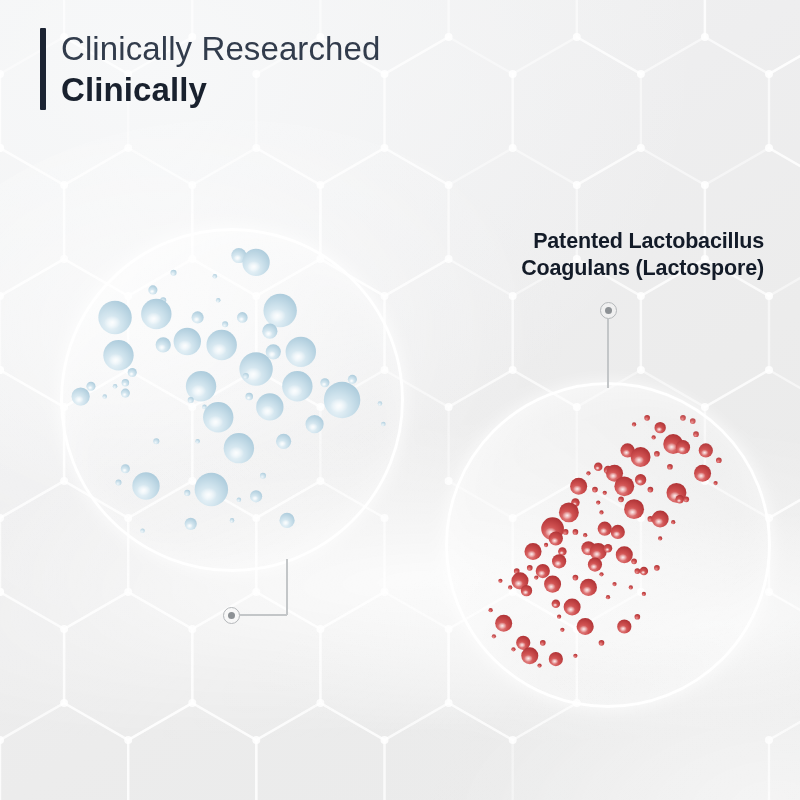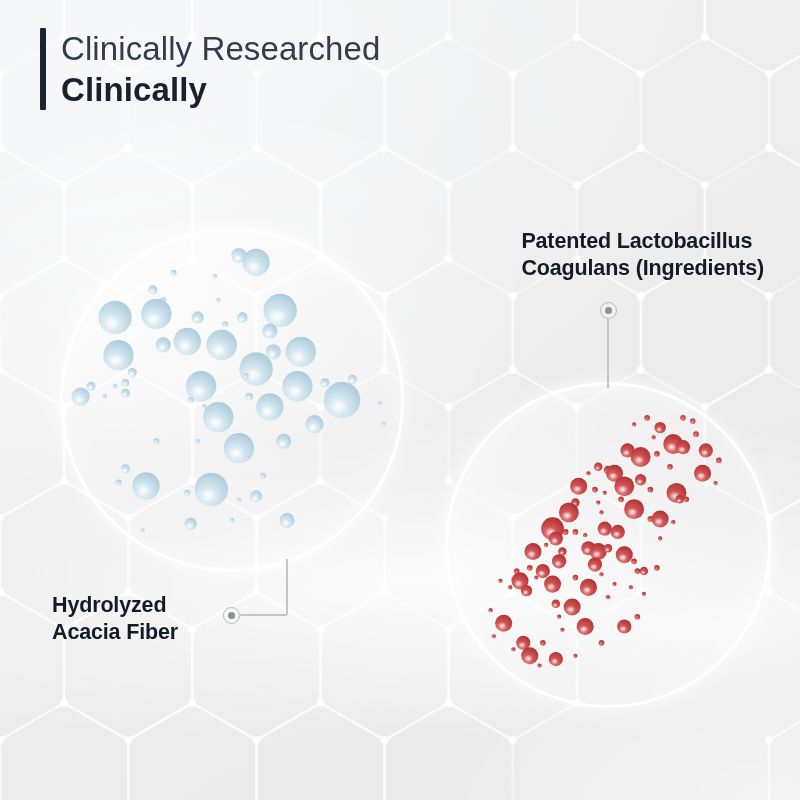--- a/index.html
+++ b/index.html
@@ -141,21 +141,21 @@
   
   .label {
     position: absolute;
     color: #131b28;
     font-weight: 700;
     font-size: 21.5px;
     line-height: 26.5px;
     letter-spacing: -0.15px;
   }
   .label .l { display: block; white-space: nowrap; }
-  .label-right { }
+  .label-right { text-align: right; }
   .label-left  { text-align: left; }
 </style>
 </head>
 <body>
 
 <div id="canvas">
 
   <svg id="hexbg" viewBox="0 0 800 800" xmlns="http://www.w3.org/2000/svg">
     <g id="hexlayer" fill="none" stroke="#ffffff" stroke-width="2.4" opacity="0.95">
         <polygon points="-64.1,-185.0 0.0,-148.0 0.0,-74.0 -64.1,-37.0 -128.2,-74.0 -128.2,-148.0" opacity="0.70"></polygon>
@@ -705,23 +705,19 @@
     <div class="ring"></div>
   </div>
 
   <div class="lead" id="lead-acacia-h" style="left: 240px; top: 614.4px; width: 47px; height: 1.3px;"></div>
   <div class="lead" id="lead-acacia-v" style="left: 286.4px; top: 558.969px; width: 1.3px; height: 56.0307px;"></div>
   <div class="marker" id="marker-acacia" style="left: 222.5px; top: 606.5px;"></div>
 
   <div class="lead" id="lead-lacto-v" style="left: 607.4px; top: 319px; width: 1.3px; height: 69px;"></div>
   <div class="marker" id="marker-lacto" style="left: 599.5px; top: 301.5px;"></div>
 
-  <div class="label label-left" id="label-acacia" style="left: 52px; top: 592px;">
-    <span class="l">Hydrolyzed</span>
-    <span class="l">Acacia Fiber</span>
-  </div>
 
   <div class="label label-right" id="label-lacto" style="right: 36px; top: 228px;">
     <span class="l">Patented Lactobacillus</span>
-    <span class="l">Coagulans (Ingredients)</span>
+    <span class="l">Coagulans (Lactospore)</span>
   </div>
 
 </div>
 
 </body></html>

